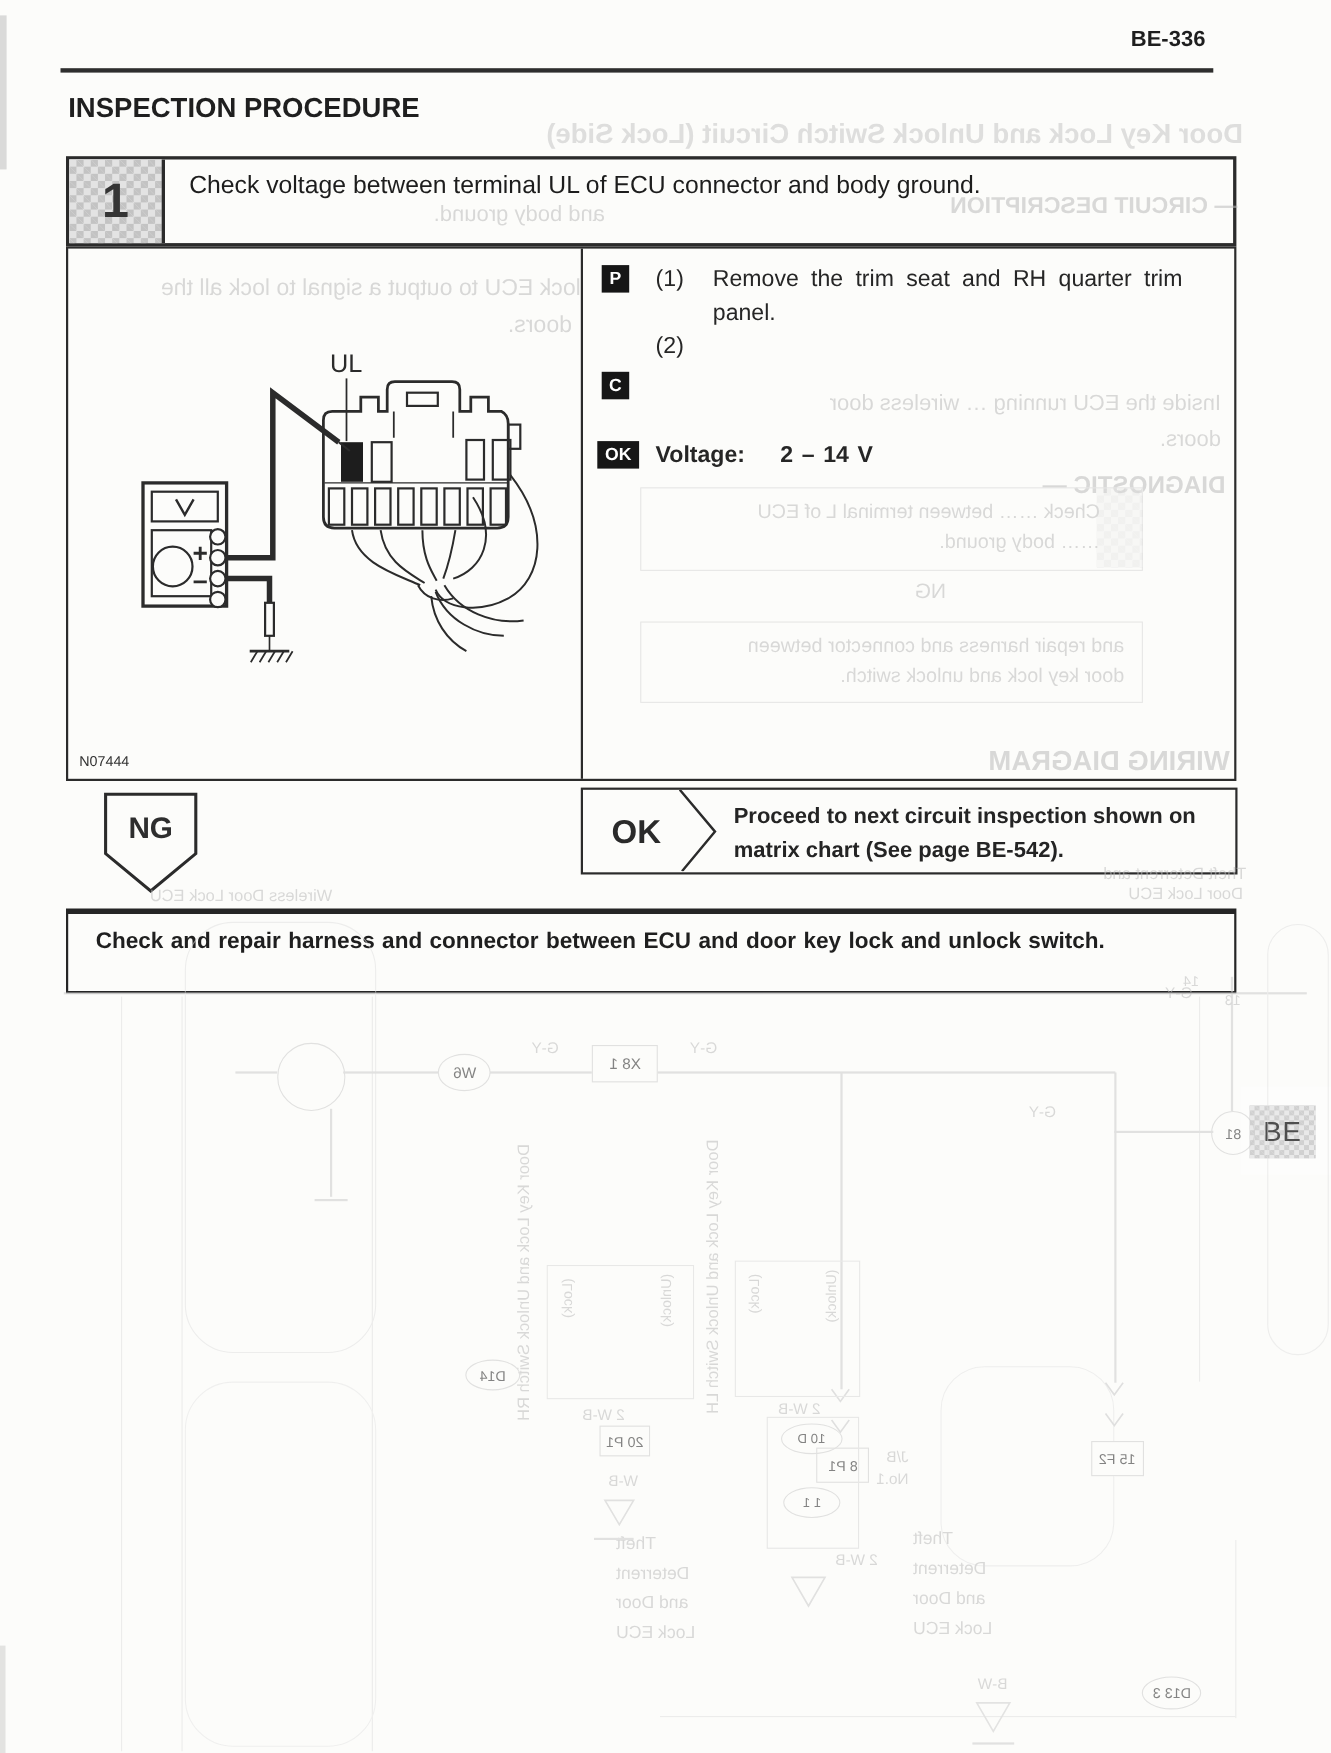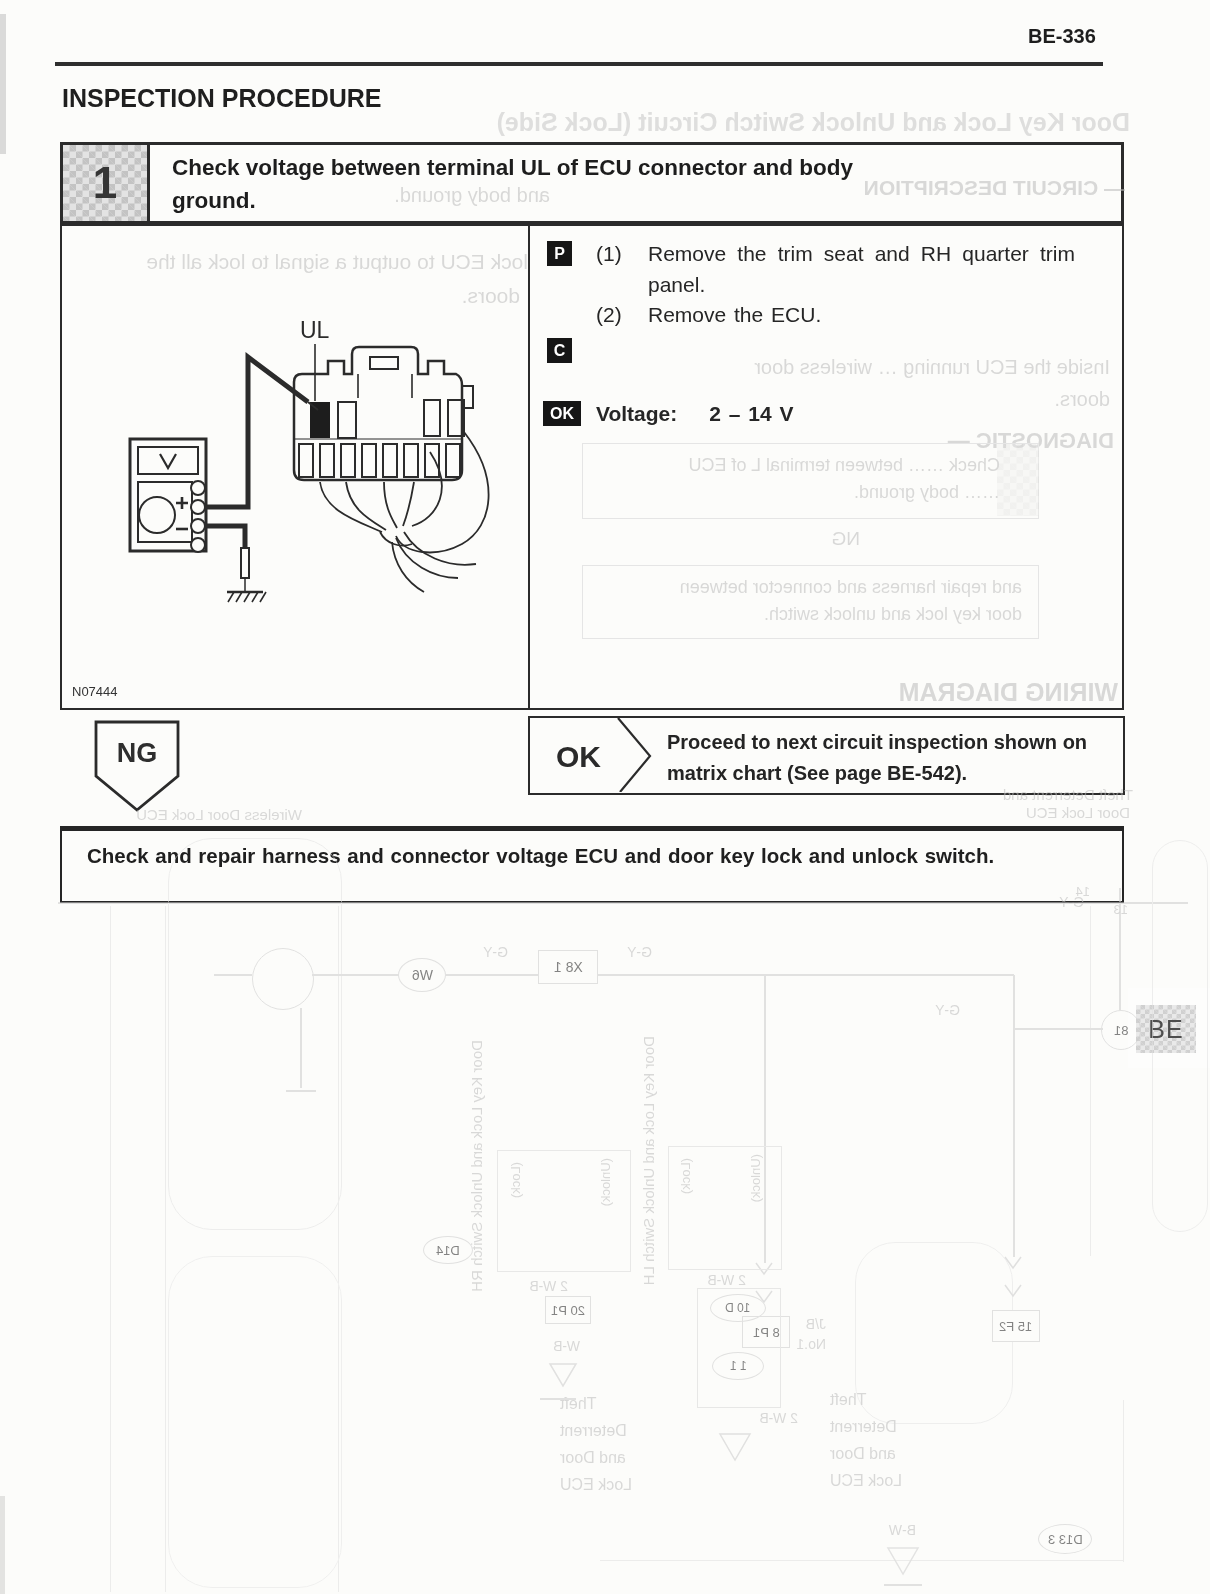--- a/index.html
+++ b/index.html
@@ -12,21 +12,21 @@
   .hdr-rule{left:55px;top:62px;width:1048px;height:4px;background:#2e2e2e;}
   .section-title{left:62px;top:84px;font-size:25px;font-weight:700;color:#1f1f1f;}
   
   .step-box{left:60px;top:142px;width:1064px;height:82px;border:3px solid #2b2b2b;display:flex;box-sizing:border-box;z-index:1;}
   .checker{background-color:#e3e3e3;
      background-image:linear-gradient(45deg,#c3c3c3 25%,transparent 25%,transparent 75%,#c3c3c3 75%),
                       linear-gradient(45deg,#c3c3c3 25%,#e3e3e3 25%,#e3e3e3 75%,#c3c3c3 75%);
      background-size:13px 13px;background-position:0 0,6.5px 6.5px;}
   .step-num{width:84px;border-right:3px solid #2b2b2b;display:flex;align-items:center;justify-content:center;
      font-size:44px;font-weight:700;color:#353535;flex:0 0 auto;}
-  .step-title{padding:7px 0 0 22px;font-size:22.5px;font-weight:700;line-height:1.45;width:760px;color:#1d1d1d;}
+  .step-title{padding:7px 0 0 22px;font-size:22.5px;font-weight:400;line-height:1.45;width:760px;color:#1d1d1d;}
   
   .content-box{left:60px;top:224px;width:1064px;height:486px;border:2.5px solid #2b2b2b;box-sizing:border-box;z-index:1;}
   .divider{position:absolute;left:466px;top:0;width:2px;height:100%;background:#2b2b2b;}
   .fig-ref{left:10px;top:458px;font-size:13px;color:#333;position:absolute;}
   .rcol{position:absolute;left:468px;top:0;width:593px;height:100%;}
   .badge{position:absolute;background:#161616;color:#fff;font-weight:700;font-size:16px;
      display:flex;align-items:center;justify-content:center;}
   .itxt{font-size:21px;color:#262626;line-height:30.5px;text-align:justify;word-spacing:2px;}
   .pgrid{display:grid;grid-template-columns:52px 427px;}
   
@@ -142,21 +142,20 @@
     </svg>
     <div class="fig-ref">N07444</div>
 
     <div class="rcol">
       <div class="abs" style="left:0;top:13px;right:0;height:96px;">
         <div class="badge" style="left:17px;top:2px;width:25px;height:25px;">P</div>
         <div class="abs itxt pgrid" style="left:66px;top:0;">
           <span>(1)</span>
           <span>Remove the trim seat and RH quarter trim panel.</span>
           <span>(2)</span>
-          <span>Remove the ECU.</span>
         </div>
       </div>
       <div class="abs" style="left:0;top:110px;right:0;height:64px;">
         <div class="badge" style="left:17px;top:2px;width:25px;height:25px;">C</div>
       </div>
       <div class="abs" style="left:0;top:173px;right:0;height:34px;">
         <div class="badge" style="left:13px;top:2px;width:38px;height:25px;">OK</div>
         <div class="abs itxt" style="left:66px;top:0;font-weight:700;display:flex;gap:32px;">
           <span>Voltage:</span>
           <span>2 – 14 V</span>
@@ -172,21 +171,21 @@
 
   <div class="abs ok-box">
     <div class="ok-label">OK</div>
     <svg class="abs" style="left:86px;top:0;" width="42" height="74" viewBox="0 0 42 74">
       <polyline points="2,0 34,38 4,74" fill="none" stroke="#2b2b2b" stroke-width="2.2"></polyline>
     </svg>
     <div class="ok-text">Proceed to next circuit inspection shown on matrix chart (See page BE-542).</div>
   </div>
 
   <div class="abs action-box">
-    <div class="action-text">Check and repair harness and connector voltage ECU and door key lock and unlock switch.</div>
+    <div class="action-text">Check and repair harness and connector between ECU and door key lock and unlock switch.</div>
   </div>
 
   <div class="abs be-bg"></div>
   <div class="abs be-tab">BE</div>
 
   <div class="smudge" style="left:0;top:14px;width:6px;height:140px;opacity:.4;"></div>
   <div class="smudge" style="left:0;top:1496px;width:5px;height:98px;opacity:.3;"></div>
 
   <div class="bleed">
 

